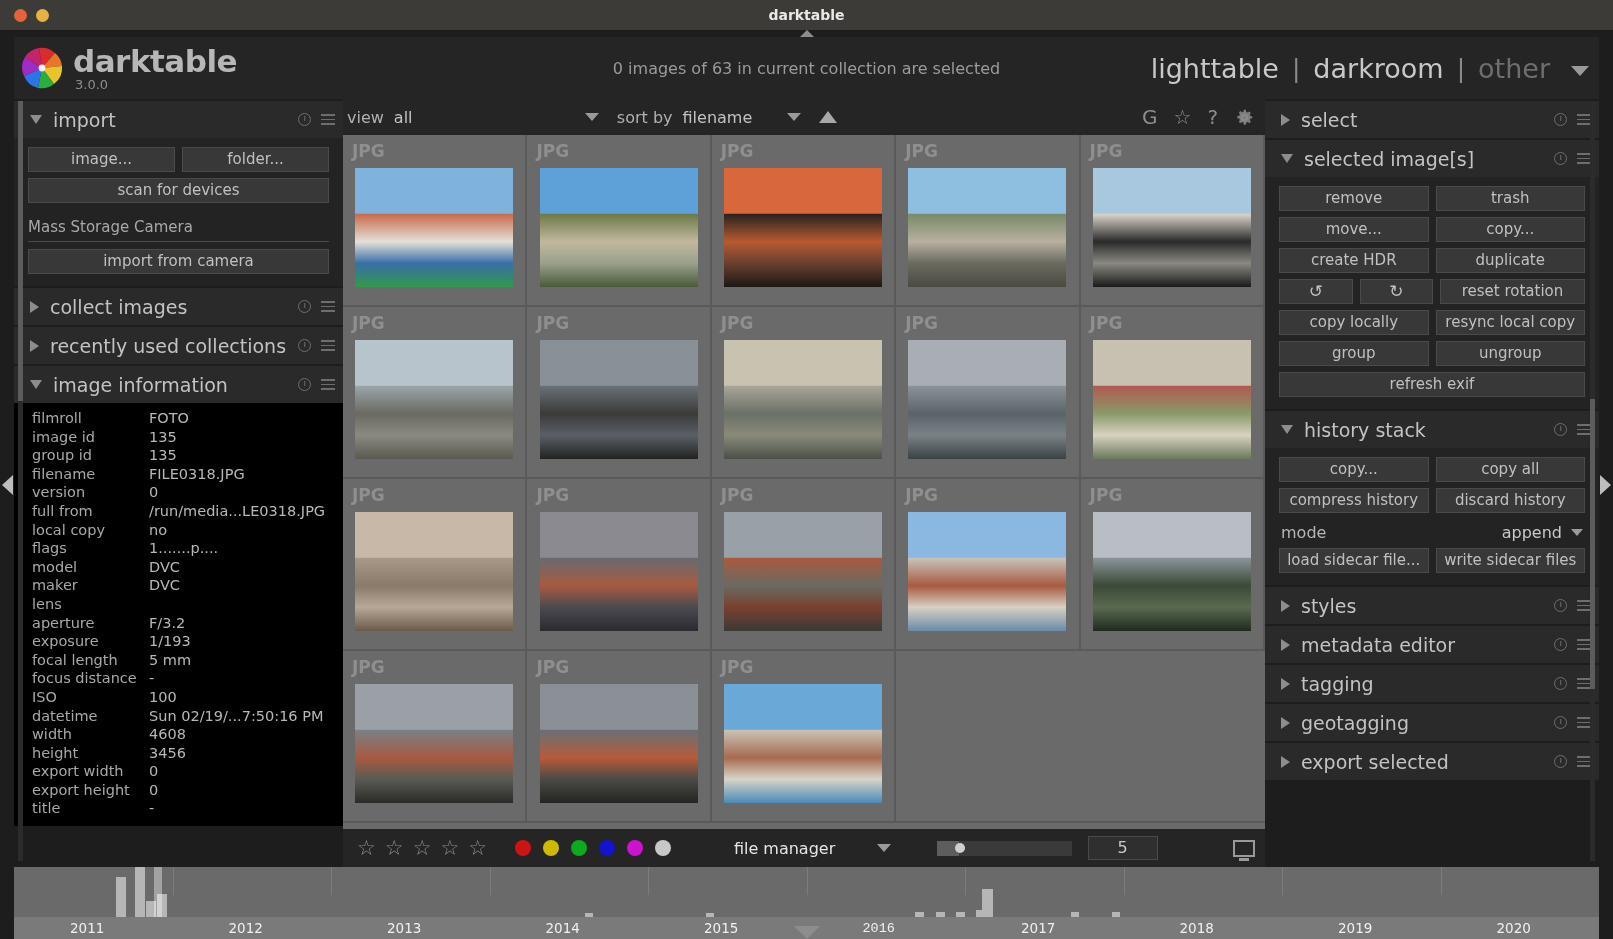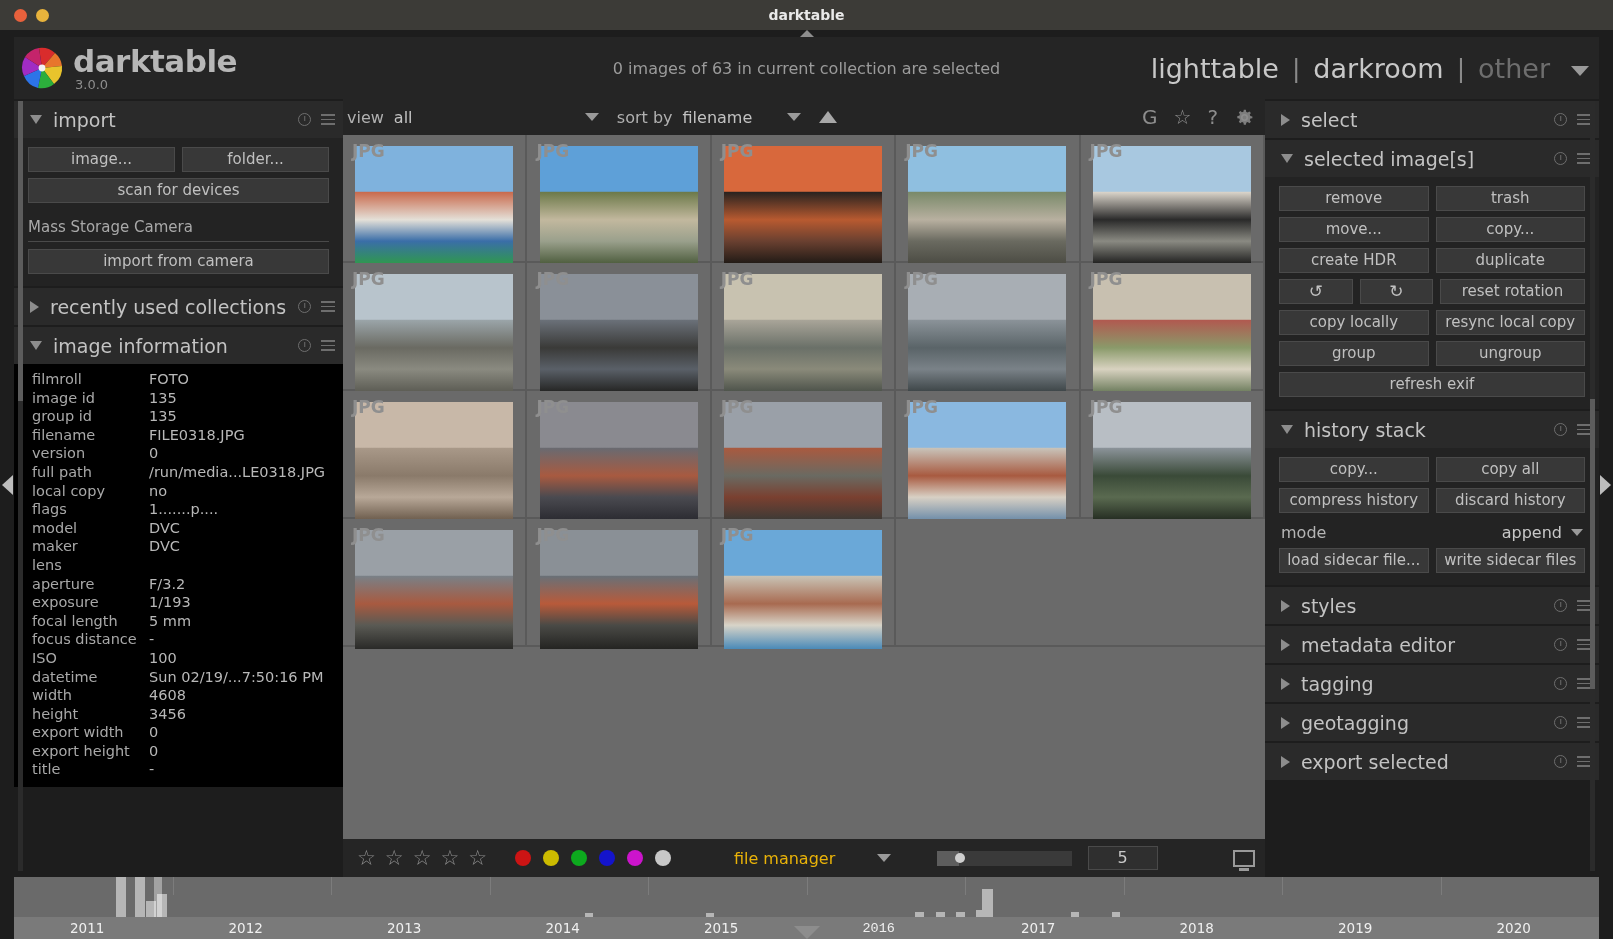--- a/index.html
+++ b/index.html
@@ -145,21 +145,21 @@
     width: 21px; height: 21px; position: relative; cursor: pointer;
   }
   
   .grid-area {
     flex: 1 1 auto; background: #6a6a6a; display: grid;
     grid-template-columns: repeat(5, 1fr); align-content: start;
     overflow: hidden; min-height: 0;
   }
   .cell {
     border-right: 2px solid #5a5a5a; border-bottom: 2px solid #5a5a5a;
-    height: 128px; position: relative; background: #6a6a6a;
+    height: 172px; position: relative; background: #6a6a6a;
     display: flex; align-items: center; justify-content: center;
     cursor: pointer;
   }
   .cell.empty { background: #6a6a6a; border-right: none; }
   .cell-badge {
     position: absolute; left: 9px; top: 6px; color: #8f8f8f;
     font-size: 17px; font-weight: bold;
   }
   .thumb {
     width: 158px; height: 119px; background-size: cover;
@@ -172,21 +172,21 @@
   }
   .stars { display: flex; gap: 9px; margin-left: 6px; }
   .star { color: #8d8d8d; font-size: 21px; cursor: pointer; line-height: 1; }
   .swatches { display: flex; gap: 12px; margin-left: 28px; }
   .sw { width: 16px; height: 16px; border-radius: 50%; cursor: pointer; }
   .bb-center {
     margin-left: auto; margin-right: auto; display: flex;
     align-items: center; gap: 0;
   }
   .layout-combo {
-    display: flex; align-items: center; color: #eab308; font-size: 16px;
+    display: flex; align-items: center; color: #e5e5e5; font-size: 16px;
     cursor: pointer; min-width: 200px; justify-content: center;
   }
   .layout-combo .caret {
     width: 0; height: 0; border-left: 7px solid transparent;
     border-right: 7px solid transparent; border-top: 8px solid #9a9a9a;
     margin-left: 42px;
   }
   .zoom-slider {
     width: 135px; height: 15px; background: #3a3a3a; margin-left: 24px;
     position: relative; cursor: pointer;
@@ -240,21 +240,21 @@
   .side-arrow.left {
     left: 2px; border-top: 10px solid transparent;
     border-bottom: 10px solid transparent; border-right: 11px solid #bdbdbd;
   }
   .side-arrow.right {
     right: 2px; border-top: 10px solid transparent;
     border-bottom: 10px solid transparent; border-left: 11px solid #bdbdbd;
   }
   
   .timeline {
-    height: 62px; background: #6a6a6a; margin: 0 14px 0 14px;
+    height: 72px; background: #6a6a6a; margin: 0 14px 0 14px;
     position: relative; flex: 0 0 auto; overflow: hidden;
   }
   .tl-bars { position: absolute; left: 0; right: 0; top: 0; bottom: 22px; }
   .tl-bar { position: absolute; bottom: 0; background: #b6b6b6; }
   .tl-sep { position: absolute; top: 0; bottom: 22px; width: 1px; background: #7c7c7c; }
   .tl-axis {
     position: absolute; left: 0; right: 0; bottom: 0; height: 22px;
     background: #7a7a7a;
   }
   .tl-year {
@@ -350,20 +350,32 @@
         </div>
         <div class="btn-row">
           <div class="dt-btn">scan for devices</div>
         </div>
         <div class="device-name">Mass Storage Camera</div>
         <div class="btn-row" style="margin-bottom:0;">
           <div class="dt-btn">import from camera</div>
         </div>
       </div>
 
+      <div class="mod-header">
+        <div class="tri tri-right"></div>
+        <div class="mod-title">collect images</div>
+        <div class="mod-icons">
+          <div class="ico-reset"></div>
+          <div class="ico-menu">
+              <span></span>
+              <span></span>
+              <span></span>
+            </div>
+        </div>
+      </div>
 
       <div class="mod-header">
         <div class="tri tri-right"></div>
         <div class="mod-title">recently used collections</div>
         <div class="mod-icons">
           <div class="ico-reset"></div>
           <div class="ico-menu">
               <span></span>
               <span></span>
               <span></span>
@@ -398,21 +410,21 @@
           </div>
           <div class="info-row">
             <div class="info-key">filename</div>
             <div class="info-val">FILE0318.JPG</div>
           </div>
           <div class="info-row">
             <div class="info-key">version</div>
             <div class="info-val">0</div>
           </div>
           <div class="info-row">
-            <div class="info-key">full path</div>
+            <div class="info-key">full from</div>
             <div class="info-val">/run/media...LE0318.JPG</div>
           </div>
           <div class="info-row">
             <div class="info-key">local copy</div>
             <div class="info-val">no</div>
           </div>
           <div class="info-row">
             <div class="info-key">flags</div>
             <div class="info-val">1.......p....</div>
           </div>

